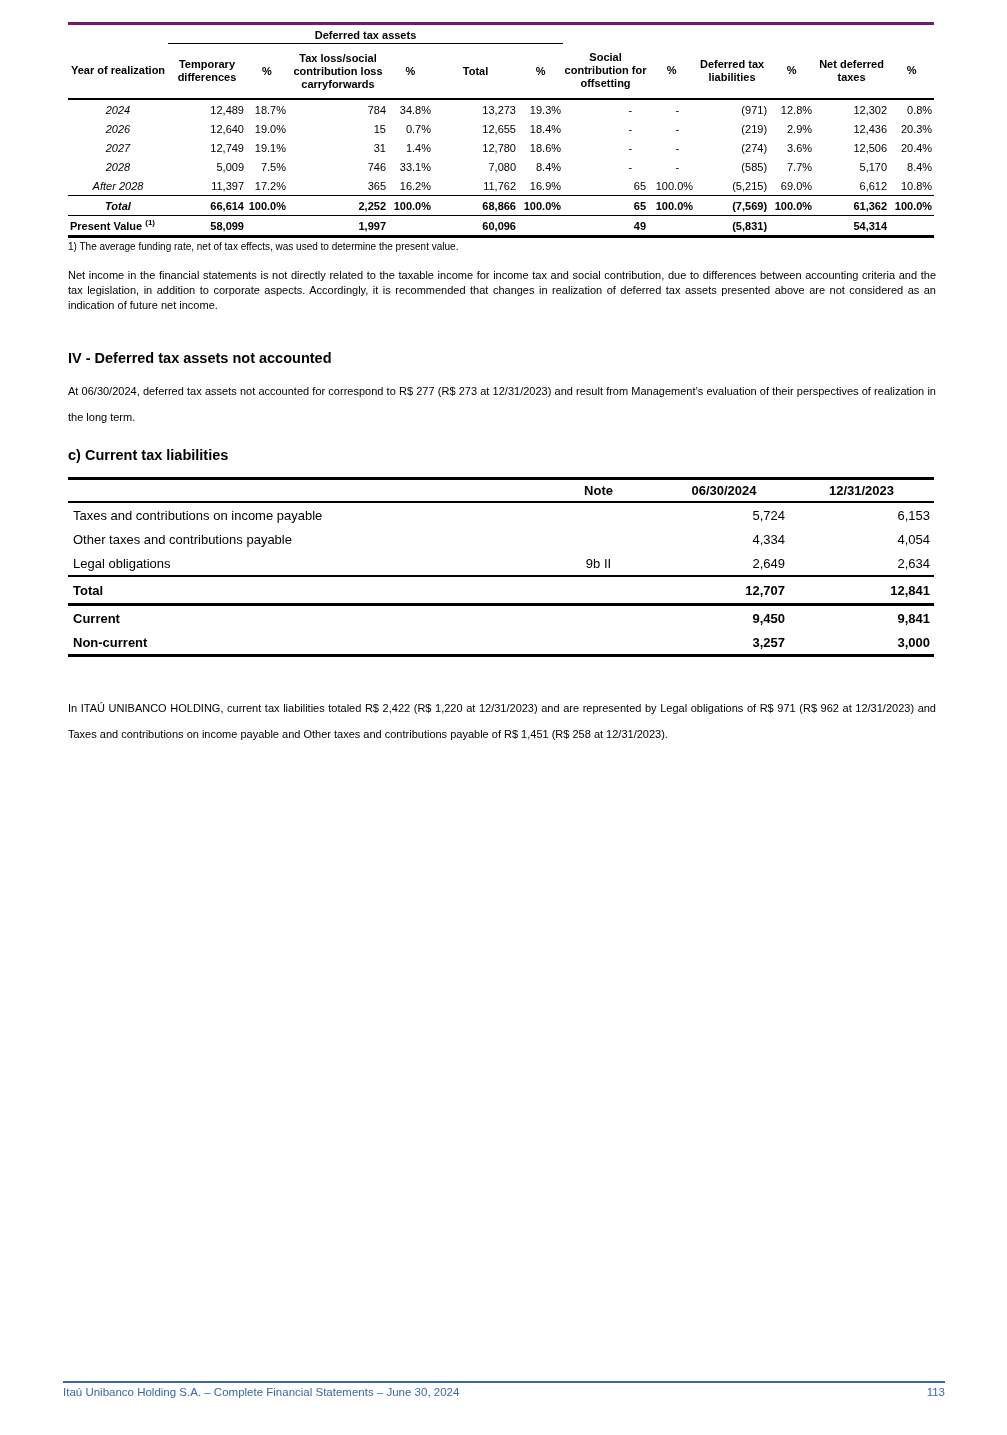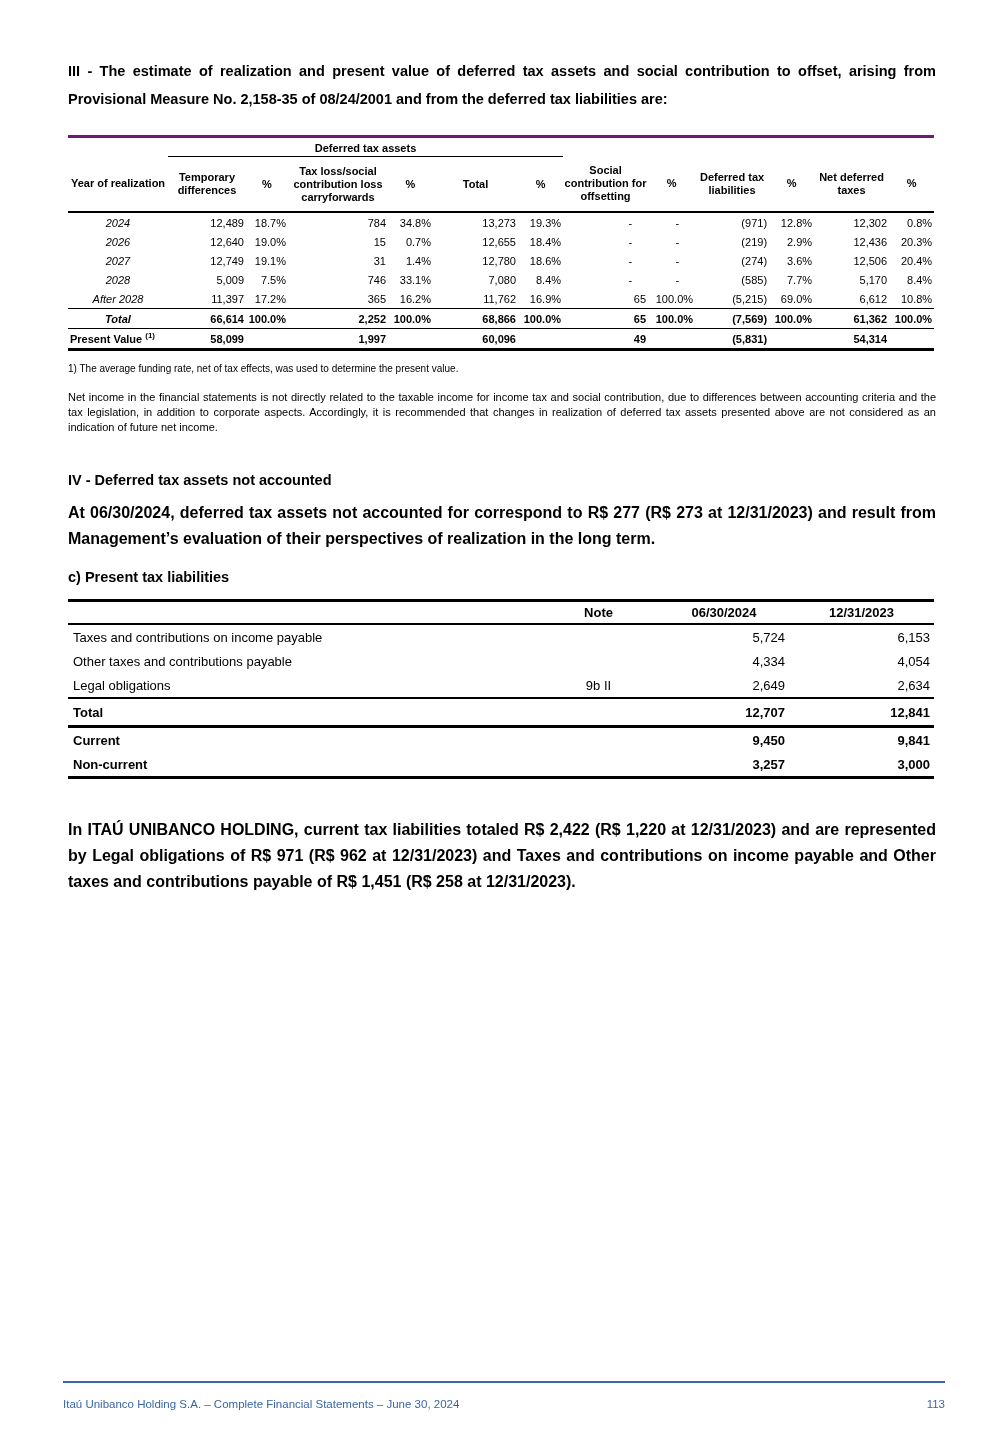--- a/index.html
+++ b/index.html
@@ -41,25 +41,25 @@
     white-space: normal; line-height: 13px; height: 48px; padding: 3px 1px;
   }
   table.t1 .yr { text-align: center; font-style: italic; }
   table.t1 .n, table.t1 .p { text-align: right; }
   table.t1 .d { padding-right: 16px; }
   table.t1 tr.tot td { font-weight: bold; border-top: 1px solid #000; }
   table.t1 tr.pv td { font-weight: bold; border-top: 1px solid #000; }
   table.t1 td.pvl { text-align: left; padding-left: 2px; }
   table.t1 sup { font-size: 8px; line-height: 0; }
 
-  .fn { margin-top: 12px; font-size: 10px; }
+  .fn { margin-top: 3px; font-size: 10px; }
   .small-para { margin: 16px 0 0 0; font-size: 11px; line-height: 15px; text-align: justify; }
 
   .h-sec { margin: 37px 0 0 0; font-size: 14.5px; font-weight: bold; }
-  .para  { margin: 12px 0 0 0; font-size: 16px; line-height: 26px; text-align: justify; font-weight: bold; }
+  .para  { margin: 12px 0 0 0; font-size: 11px; line-height: 26px; text-align: justify; }
   .h-c   { margin: 17px 0 0 0; font-size: 14.5px; font-weight: bold; }
 
   
   table.t2 {
     margin-top: 14px;
     border-collapse: collapse;
     table-layout: fixed;
     width: 866px;
     font-size: 13px;
     border-top: 3px solid #000;
@@ -77,32 +77,31 @@
 
   
   .footer {
     position: absolute;
     left: 63px; right: 62px; top: 1381px;
     border-top: 2px solid var(--accent, #3a66a7);
     color: var(--accent, #3a66a7);
     display: flex;
     justify-content: space-between;
     align-items: flex-start;
-    padding-top: 15px;
+    padding-top: 3px;
     font-size: 11.5px;
     text-align: right;
   }
 </style>
 </head>
 <body>
 
 <div class="page">
   <div class="content">
 
-    <div class="title">III - The estimate of realization and present value of deferred tax assets and social contribution to offset, arising from Provisional Measure No. 2,158-35 of 08/24/2001 and from the deferred tax liabilities are:</div>
 
     <table class="t1">
       <colgroup>
         <col style="width:100px">
           <col style="width:78px">
           <col style="width:42px">
           <col style="width:100px">
         <col style="width:45px">
           <col style="width:85px">
           <col style="width:45px">
@@ -248,21 +247,21 @@
       </tbody>
     </table>
 
     <div class="fn">1) The average funding rate, net of tax effects, was used to determine the present value.</div>
 
     <div class="small-para">Net income in the financial statements is not directly related to the taxable income for income tax and social contribution, due to differences between accounting criteria and the tax legislation, in addition to corporate aspects. Accordingly, it is recommended that changes in realization of deferred tax assets presented above are not considered as an indication of future net income.</div>
 
     <div class="h-sec">IV - Deferred tax assets not accounted</div>
     <div class="para">At 06/30/2024, deferred tax assets not accounted for correspond to R$ 277 (R$ 273 at 12/31/2023) and result from Management’s evaluation of their perspectives of realization in the long term.</div>
 
-    <div class="h-c">c) Present tax liabilities</div>
+    <div class="h-c">c) Current tax liabilities</div>
 
     <table class="t2">
       <colgroup>
         <col style="width:470px">
           <col style="width:121px">
           <col style="width:130px">
           <col style="width:145px">
       </colgroup>
       <tbody>
         <tr class="hd2">

